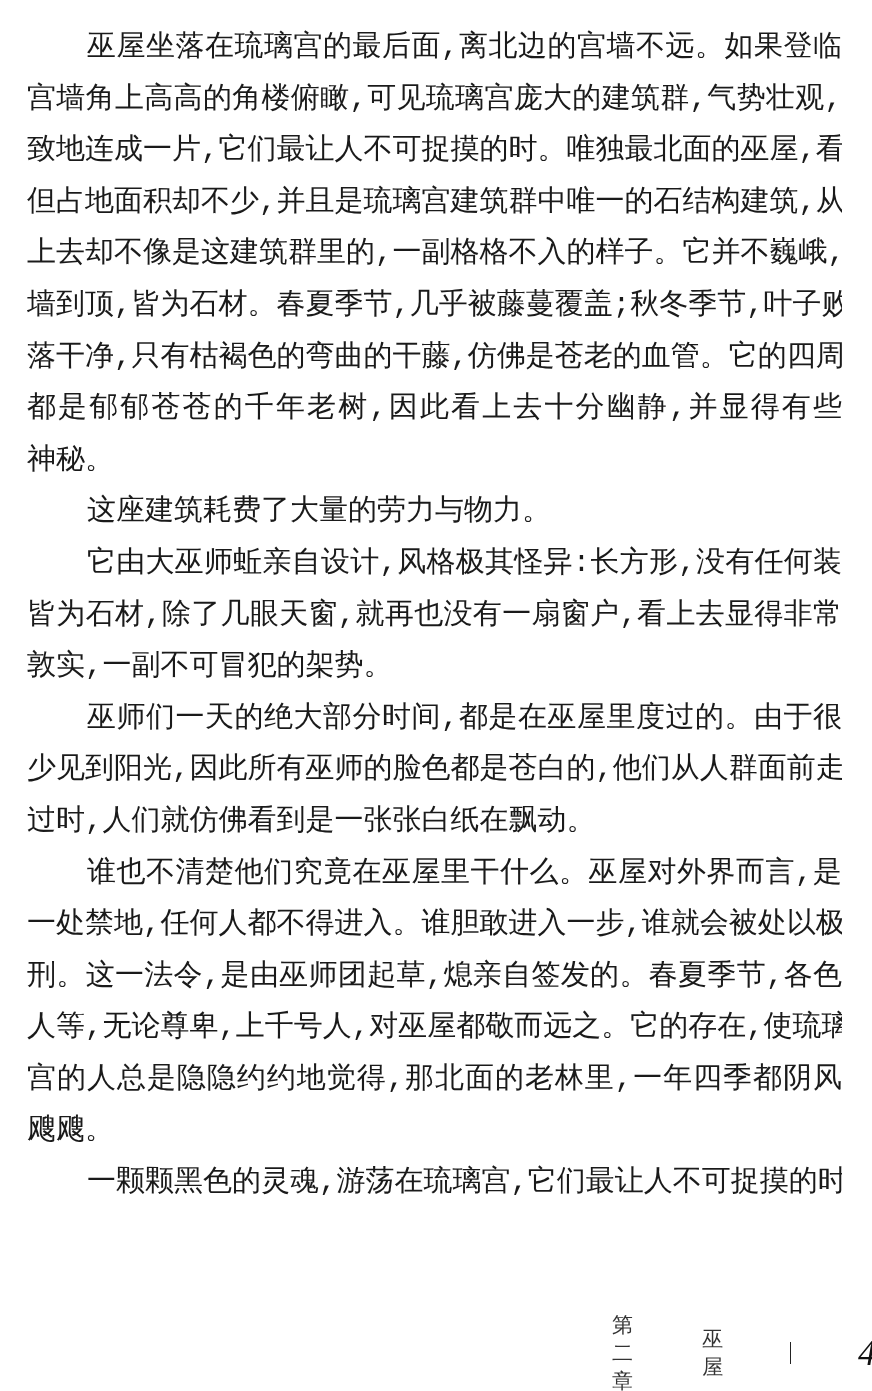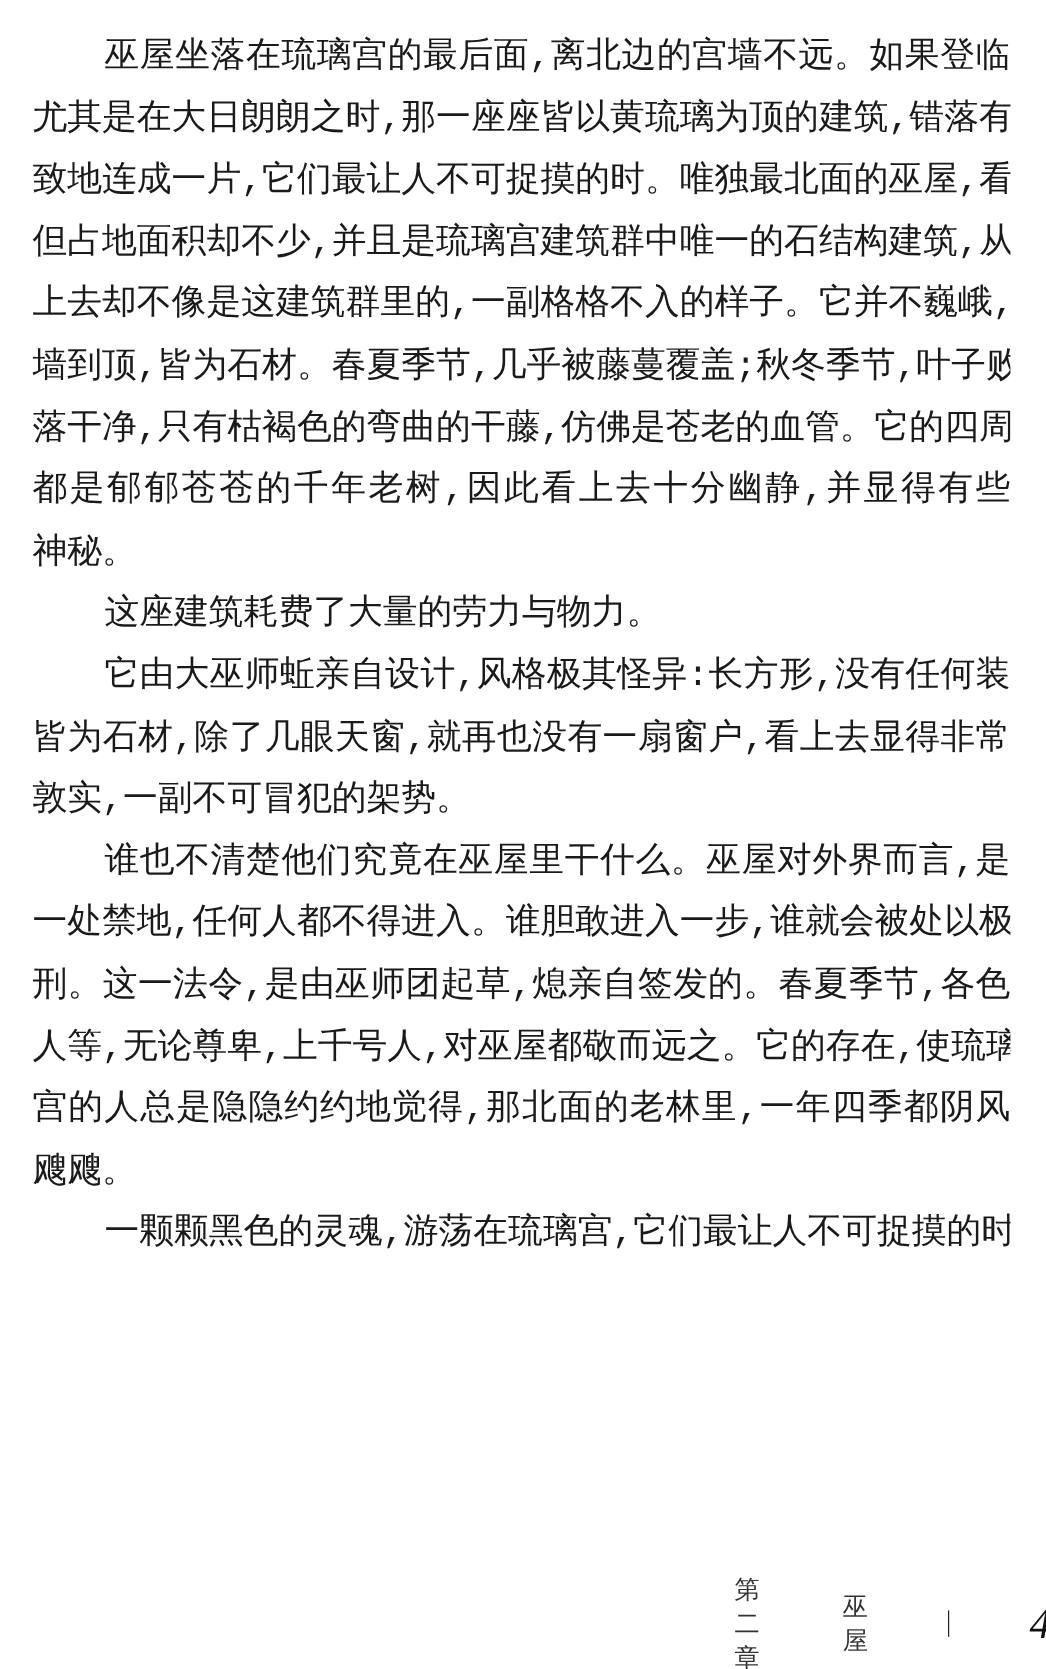--- a/index.html
+++ b/index.html
@@ -29,36 +29,41 @@
     font-family: "Liberation Serif", "DejaVu Serif", serif; font-style: italic;
     font-size: 36px; color: #111;
   }
 </style>
 </head>
 <body>
 
 <div class="page" id="page-body">
     <div>
       <div class="line indent">巫屋坐落在琉璃宫的最后面,离北边的宫墙不远。如果登临</div>
-      <div class="line">尤其是在大日朗朗之时,那一座座皆以黄琉璃为顶的建筑,错落有</div>
+      <div class="line">宫墙角上高高的角楼俯瞰,可见琉璃宫庞大的建筑群,气势壮观,</div>
       <div class="line">致地连成一片,它们最让人不可捉摸的时。唯独最北面的巫屋,看</div>
       <div class="line">但占地面积却不少,并且是琉璃宫建筑群中唯一的石结构建筑,从</div>
       <div class="line">上去却不像是这建筑群里的,一副格格不入的样子。它并不巍峨,</div>
       <div class="line">墙到顶,皆为石材。春夏季节,几乎被藤蔓覆盖;秋冬季节,叶子败</div>
       <div class="line">落干净,只有枯褐色的弯曲的干藤,仿佛是苍老的血管。它的四周</div>
       <div class="line">都是郁郁苍苍的千年老树,因此看上去十分幽静,并显得有些</div>
       <div class="line last">神秘。</div>
     </div>
     <div>
       <div class="line indent last">这座建筑耗费了大量的劳力与物力。</div>
     </div>
     <div>
       <div class="line indent">它由大巫师蚯亲自设计,风格极其怪异:长方形,没有任何装</div>
       <div class="line">皆为石材,除了几眼天窗,就再也没有一扇窗户,看上去显得非常</div>
       <div class="line last">敦实,一副不可冒犯的架势。</div>
+    </div>
+    <div>
+      <div class="line indent">巫师们一天的绝大部分时间,都是在巫屋里度过的。由于很</div>
+      <div class="line">少见到阳光,因此所有巫师的脸色都是苍白的,他们从人群面前走</div>
+      <div class="line last">过时,人们就仿佛看到是一张张白纸在飘动。</div>
     </div>
     <div>
       <div class="line indent">谁也不清楚他们究竟在巫屋里干什么。巫屋对外界而言,是</div>
       <div class="line">一处禁地,任何人都不得进入。谁胆敢进入一步,谁就会被处以极</div>
       <div class="line">刑。这一法令,是由巫师团起草,熄亲自签发的。春夏季节,各色</div>
       <div class="line">人等,无论尊卑,上千号人,对巫屋都敬而远之。它的存在,使琉璃</div>
       <div class="line">宫的人总是隐隐约约地觉得,那北面的老林里,一年四季都阴风</div>
       <div class="line last">飕飕。</div>
     </div>
     <div>

